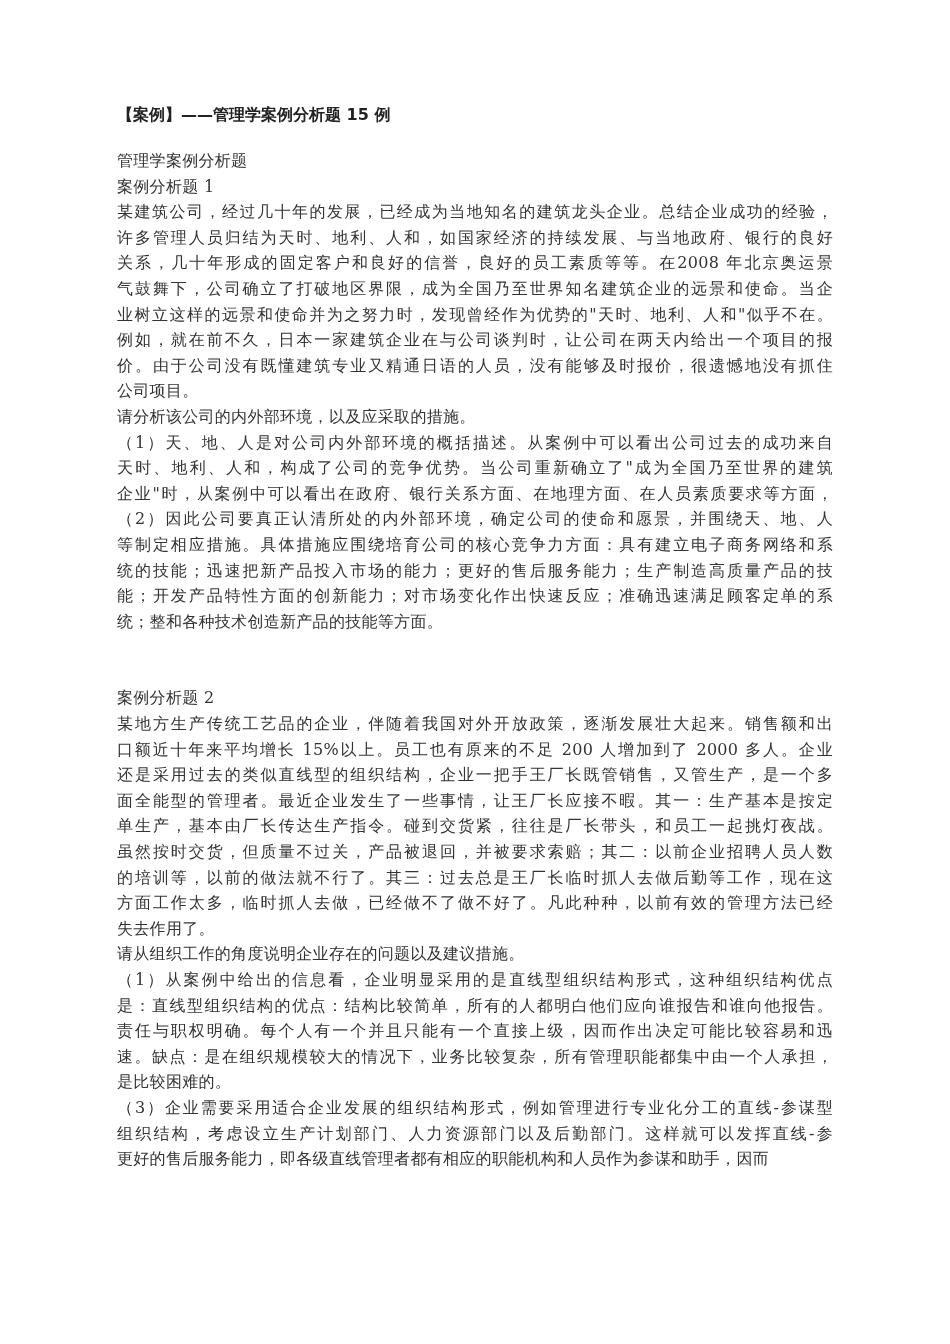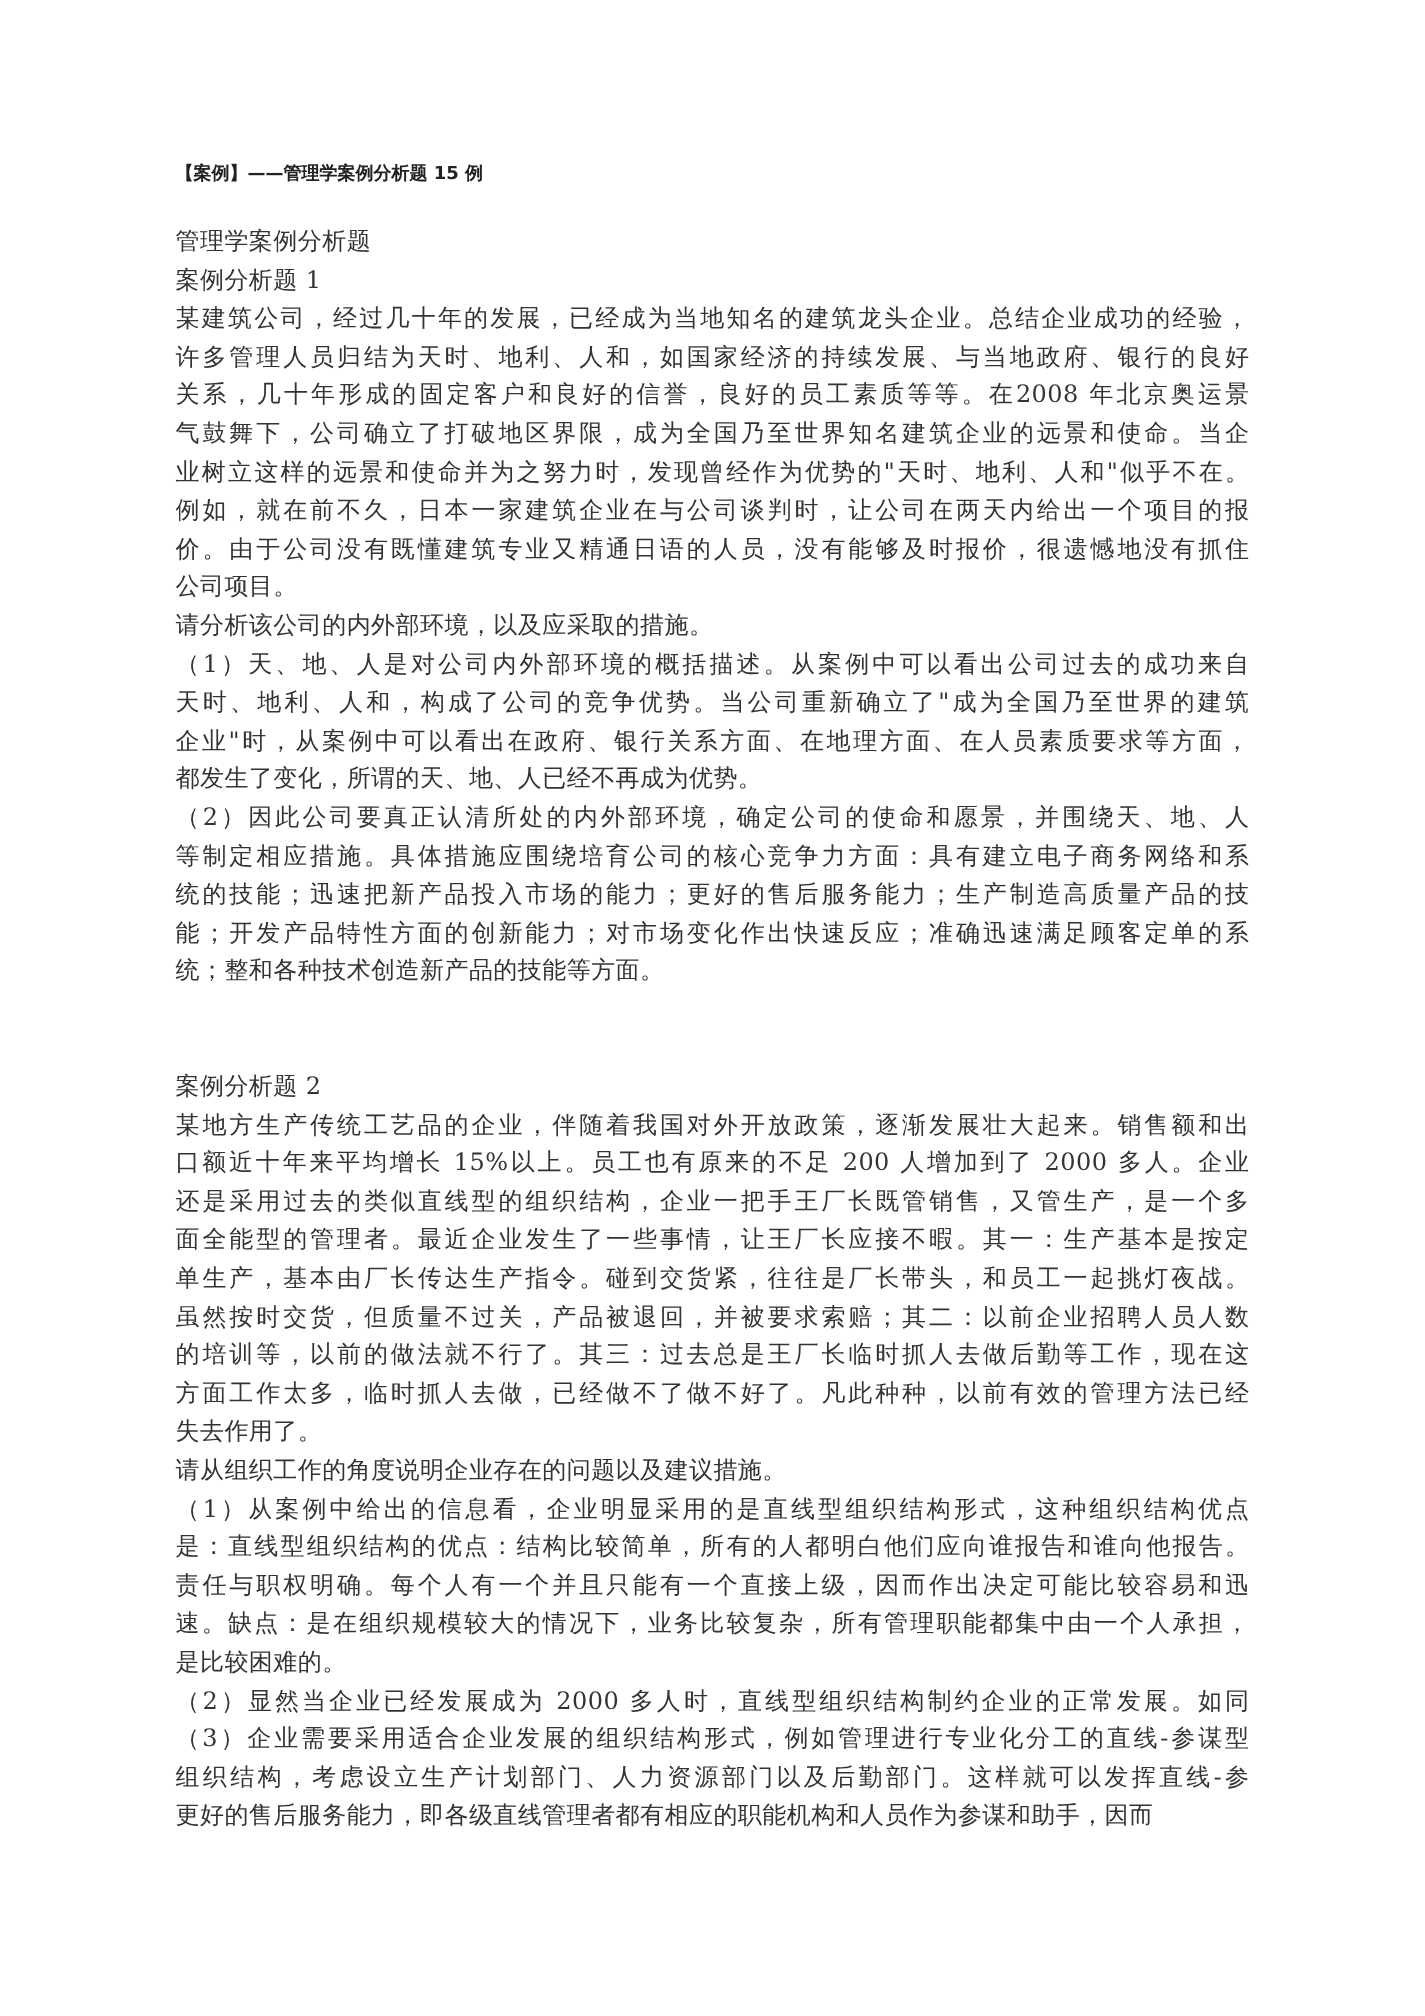--- a/index.html
+++ b/index.html
@@ -4,21 +4,21 @@
 <style>
   html, body { margin: 0; padding: 0; background: #ffffff; }
   body { width: 950px; height: 1344px; position: relative; overflow: hidden; }
   .page {
     position: absolute; left: 117px; top: 104px; width: 716px;
     font-family: "DejaVu Serif", "Liberation Serif", serif;
     color: #333333;
   }
   .doc-title {
     font-family: "DejaVu Sans", "Liberation Sans", sans-serif;
-    font-weight: bold; font-size: 12px; color: #222;
+    font-weight: bold; font-size: 16px; color: #222;
     height: 22px; line-height: 22px; margin: 0 0 22px 0;
   }
   .line {
     font-size: 16px; line-height: 25.6px; height: 25.6px;
     white-space: nowrap; overflow: hidden; letter-spacing: 0.3px;
     text-align-last: justify; text-align: justify;
   }
   .line.last { text-align-last: left; }
   .gap { height: 25.6px; }
 </style>
@@ -37,21 +37,20 @@
         <div class="line">关系，几十年形成的固定客户和良好的信誉，良好的员工素质等等。在2008 年北京奥运景</div>
         <div class="line">气鼓舞下，公司确立了打破地区界限，成为全国乃至世界知名建筑企业的远景和使命。当企</div>
         <div class="line">业树立这样的远景和使命并为之努力时，发现曾经作为优势的"天时、地利、人和"似乎不在。</div>
         <div class="line">例如，就在前不久，日本一家建筑企业在与公司谈判时，让公司在两天内给出一个项目的报</div>
         <div class="line">价。由于公司没有既懂建筑专业又精通日语的人员，没有能够及时报价，很遗憾地没有抓住</div>
         <div class="line last">公司项目。</div>
         <div class="line last">请分析该公司的内外部环境，以及应采取的措施。</div>
         <div class="line">（1）天、地、人是对公司内外部环境的概括描述。从案例中可以看出公司过去的成功来自</div>
         <div class="line">天时、地利、人和，构成了公司的竞争优势。当公司重新确立了"成为全国乃至世界的建筑</div>
         <div class="line">企业"时，从案例中可以看出在政府、银行关系方面、在地理方面、在人员素质要求等方面，</div>
-        <div class="line last">都发生了变化，所谓的天、地、人已经不再成为优势。</div>
         <div class="line">（2）因此公司要真正认清所处的内外部环境，确定公司的使命和愿景，并围绕天、地、人</div>
         <div class="line">等制定相应措施。具体措施应围绕培育公司的核心竞争力方面：具有建立电子商务网络和系</div>
         <div class="line">统的技能；迅速把新产品投入市场的能力；更好的售后服务能力；生产制造高质量产品的技</div>
         <div class="line">能；开发产品特性方面的创新能力；对市场变化作出快速反应；准确迅速满足顾客定单的系</div>
         <div class="line last">统；整和各种技术创造新产品的技能等方面。</div>
       </div>
   </div>
 
   <div class="gap"></div>
   <div class="gap"></div>
@@ -67,19 +66,18 @@
         <div class="line">虽然按时交货，但质量不过关，产品被退回，并被要求索赔；其二：以前企业招聘人员人数</div>
         <div class="line">的培训等，以前的做法就不行了。其三：过去总是王厂长临时抓人去做后勤等工作，现在这</div>
         <div class="line">方面工作太多，临时抓人去做，已经做不了做不好了。凡此种种，以前有效的管理方法已经</div>
         <div class="line last">失去作用了。</div>
         <div class="line last">请从组织工作的角度说明企业存在的问题以及建议措施。</div>
         <div class="line">（1）从案例中给出的信息看，企业明显采用的是直线型组织结构形式，这种组织结构优点</div>
         <div class="line">是：直线型组织结构的优点：结构比较简单，所有的人都明白他们应向谁报告和谁向他报告。</div>
         <div class="line">责任与职权明确。每个人有一个并且只能有一个直接上级，因而作出决定可能比较容易和迅</div>
         <div class="line">速。缺点：是在组织规模较大的情况下，业务比较复杂，所有管理职能都集中由一个人承担，</div>
         <div class="line last">是比较困难的。</div>
-        <div class="line">（2）显然当企业已经发展成为 2000 多人时，直线型组织结构制约企业的正常发展。如同</div>
         <div class="line">（3）企业需要采用适合企业发展的组织结构形式，例如管理进行专业化分工的直线-参谋型</div>
         <div class="line">组织结构，考虑设立生产计划部门、人力资源部门以及后勤部门。这样就可以发挥直线-参</div>
         <div class="line last">更好的售后服务能力，即各级直线管理者都有相应的职能机构和人员作为参谋和助手，因而</div>
       </div>
   </div>
 </div>
 
 </body></html>

